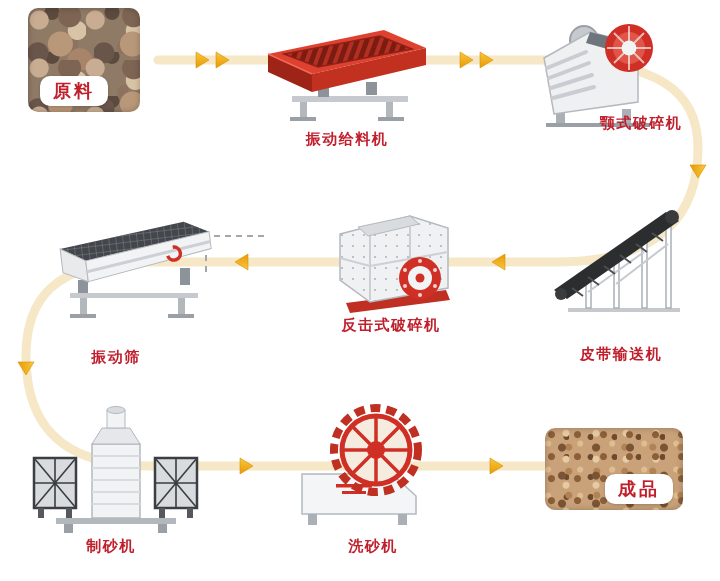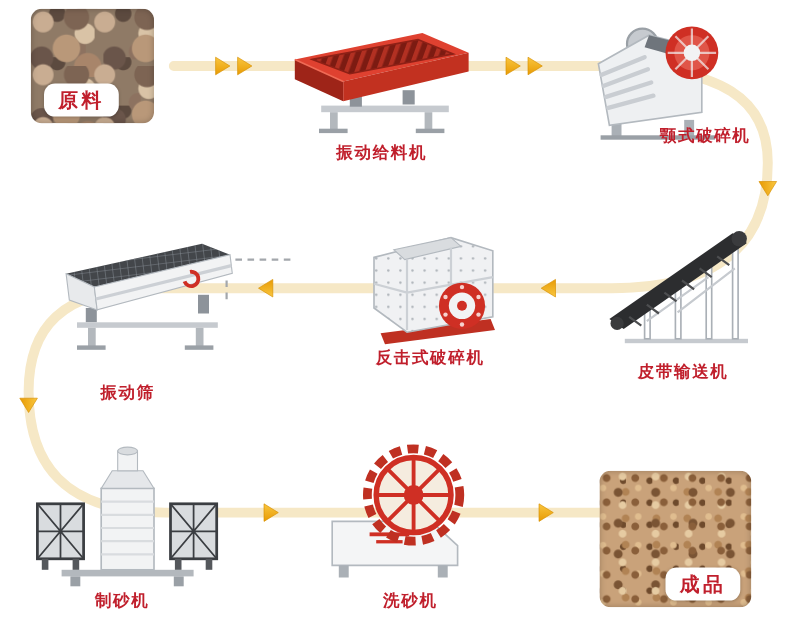--- a/index.html
+++ b/index.html
@@ -218,25 +218,25 @@
       <rect x="46" y="89" width="24" height="3" fill="#cf2f24"></rect>
       <rect x="12" y="112" width="9" height="11" fill="#aab0b6"></rect>
       <rect x="102" y="112" width="9" height="11" fill="#aab0b6"></rect>
       <circle cx="80" cy="48" r="42" fill="none" stroke="#bf3022" stroke-width="8" stroke-dasharray="10 6"></circle>
       <circle cx="80" cy="48" r="34" fill="#f5ecdf" stroke="#cf2f24" stroke-width="5"></circle>
       <path d="M80,14 V82 M46,48 H114 M56,24 L104,72 M104,24 L56,72" stroke="#cf2f24" stroke-width="3.5"></path>
       <circle cx="80" cy="48" r="9" fill="#cf2f24"></circle>
     </svg>
   </div>
 
-  <div class="photo photo-product" style="left:545px;top:428px;width:138px;height:124px;">
+  <div class="photo photo-product" style="left:545px;top:428px;width:138px;height:82px;">
     <span class="photo-tag tag-right">成品</span>
   </div>
 
   <div class="node-label" style="left:347px;top:130px;">振动给料机</div>
   <div class="node-label" style="left:597px;top:114px;margin-left:44px;">颚式破碎机</div>
   <div class="node-label" style="left:116px;top:348px;">振动筛</div>
   <div class="node-label" style="left:391px;top:316px;">反击式破碎机</div>
-  <div class="node-label" style="left:621px;top:329px;">皮带输送机</div>
+  <div class="node-label" style="left:621px;top:345px;">皮带输送机</div>
   <div class="node-label" style="left:111px;top:537px;">制砂机</div>
   <div class="node-label" style="left:361px;top:537px;margin-left:12px;">洗砂机</div>
 
 </div>
 
 </body></html>

